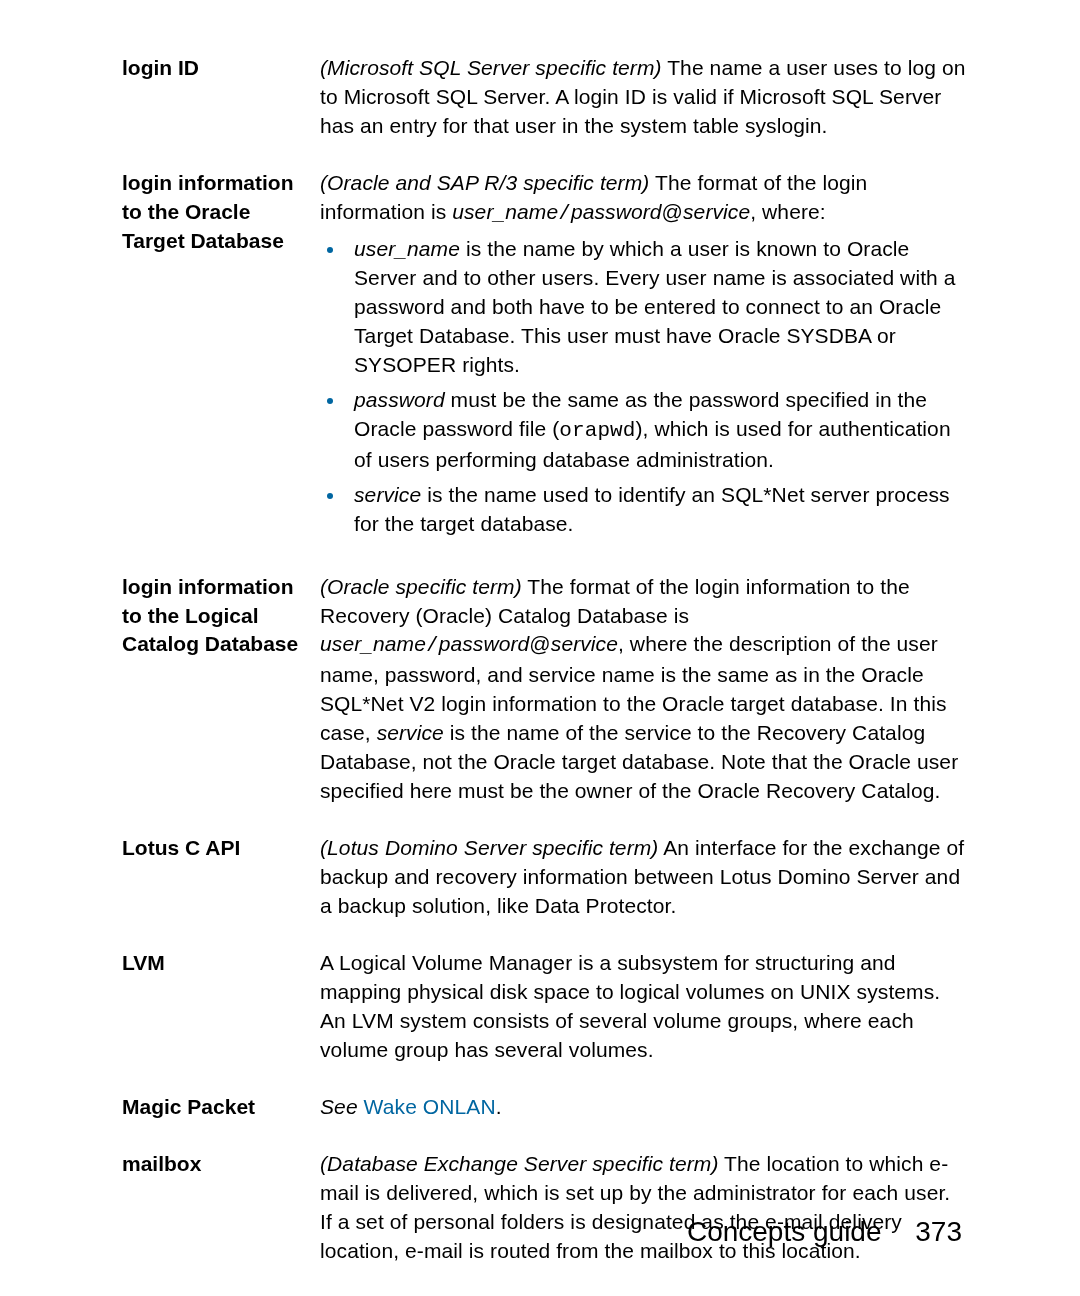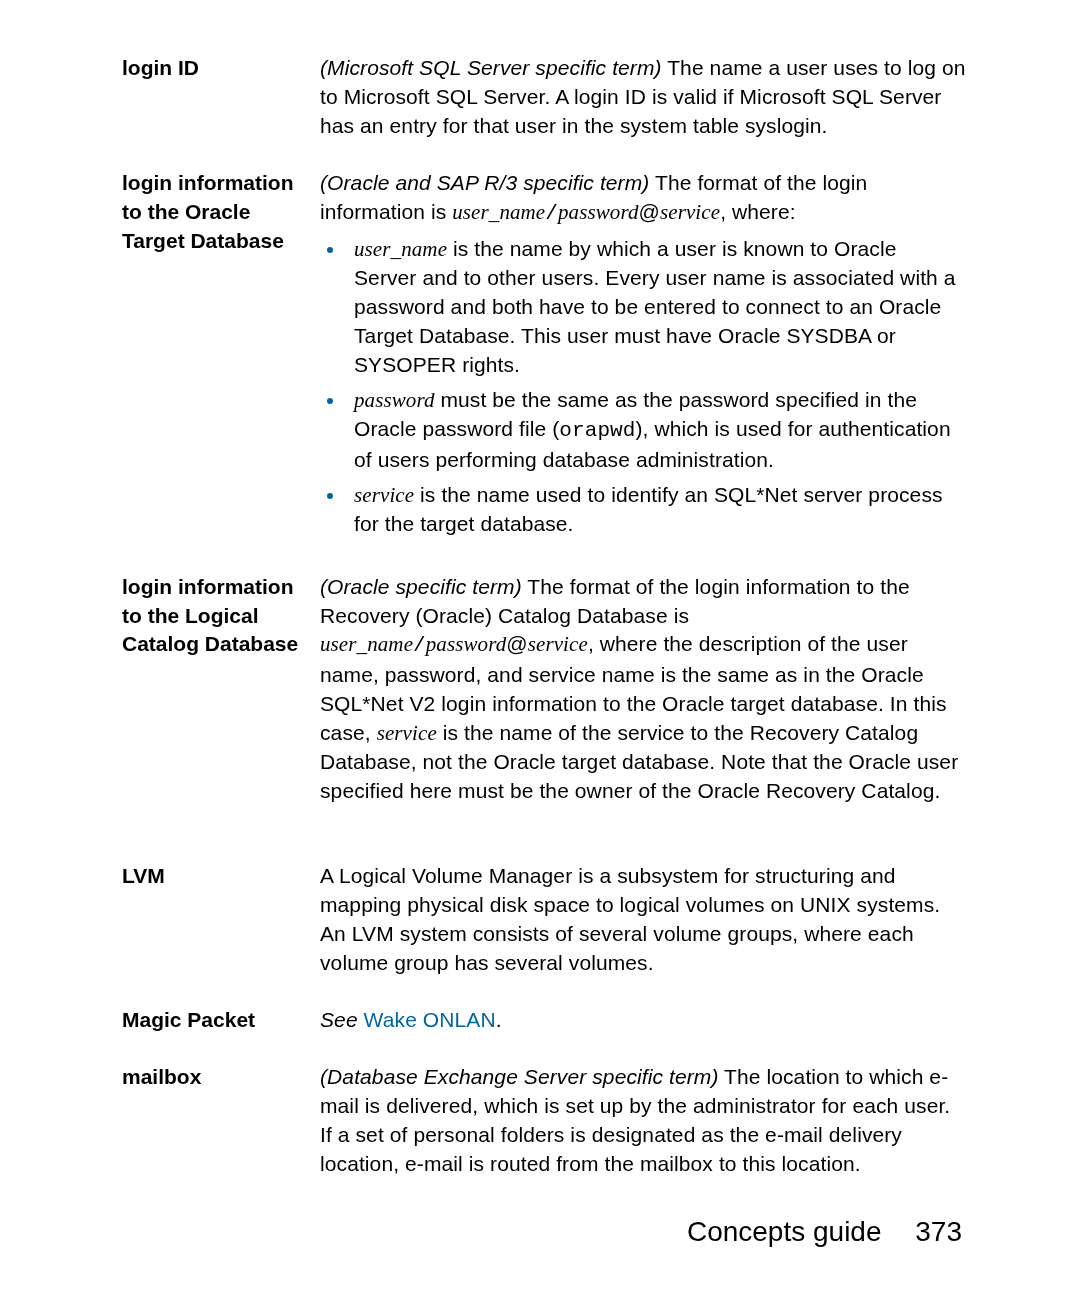--- a/index.html
+++ b/index.html
@@ -38,21 +38,21 @@
   margin: 6px 0 0 0;
   padding: 0 0 0 22px;
 }
 .body li {
   padding-left: 8px;
   margin: 6px 4px;
 }
 .body li::marker { color:#0066a1; }
 em, i { font-style: italic; }
 code, .mono { font-family: "Courier New", monospace; font-style: normal; }
-.mono-it { font-family: Liberation Serif, serif; font-style: italic; }
+.mono-it { font-family: Liberation Sans, sans-serif; font-style: italic; }
 .link { color:#0066a1;text-align:center; }
 .footer {
   position: absolute;
   bottom: 44px; right: 118px;
   font-size: 28px;
 }
 .pnum { margin-left: 26px; }
 </style>
 </head>
 <body>
@@ -102,20 +102,28 @@
     </div>
     <div class="body">
       <p>
         <i>(Oracle specific term)</i><span> The format of the login information to the Recovery (Oracle) Catalog Database is</span><br>
         <span class="mono-it">user_name</span><span class="mono">/</span><span class="mono-it">password</span><span>@</span><span class="mono-it">service</span><span>, where the description of the user name, password, and service name is the same as in the Oracle SQL*Net V2 login information to the Oracle target database. In this case, </span><span class="mono-it">service</span><span> is the name of the service to the Recovery Catalog Database, not the Oracle target database. Note that the Oracle user specified here must be the owner of the Oracle Recovery Catalog.</span>
       </p>
     </div>
   </div>
 
   <div class="row">
+    <div class="label">
+      <span>Lotus C API</span>
+    </div>
+    <div class="body">
+      <p>
+        <i>(Lotus Domino Server specific term)</i><span> An interface for the exchange of backup and recovery information between Lotus Domino Server and a backup solution, like Data Protector.</span>
+      </p>
+    </div>
   </div>
 
   <div class="row">
     <div class="label">
       <span>LVM</span>
     </div>
     <div class="body">
       <p>A Logical Volume Manager is a subsystem for structuring and mapping physical disk space to logical volumes on UNIX systems. An LVM system consists of several volume groups, where each volume group has several volumes.</p>
     </div>
   </div>

